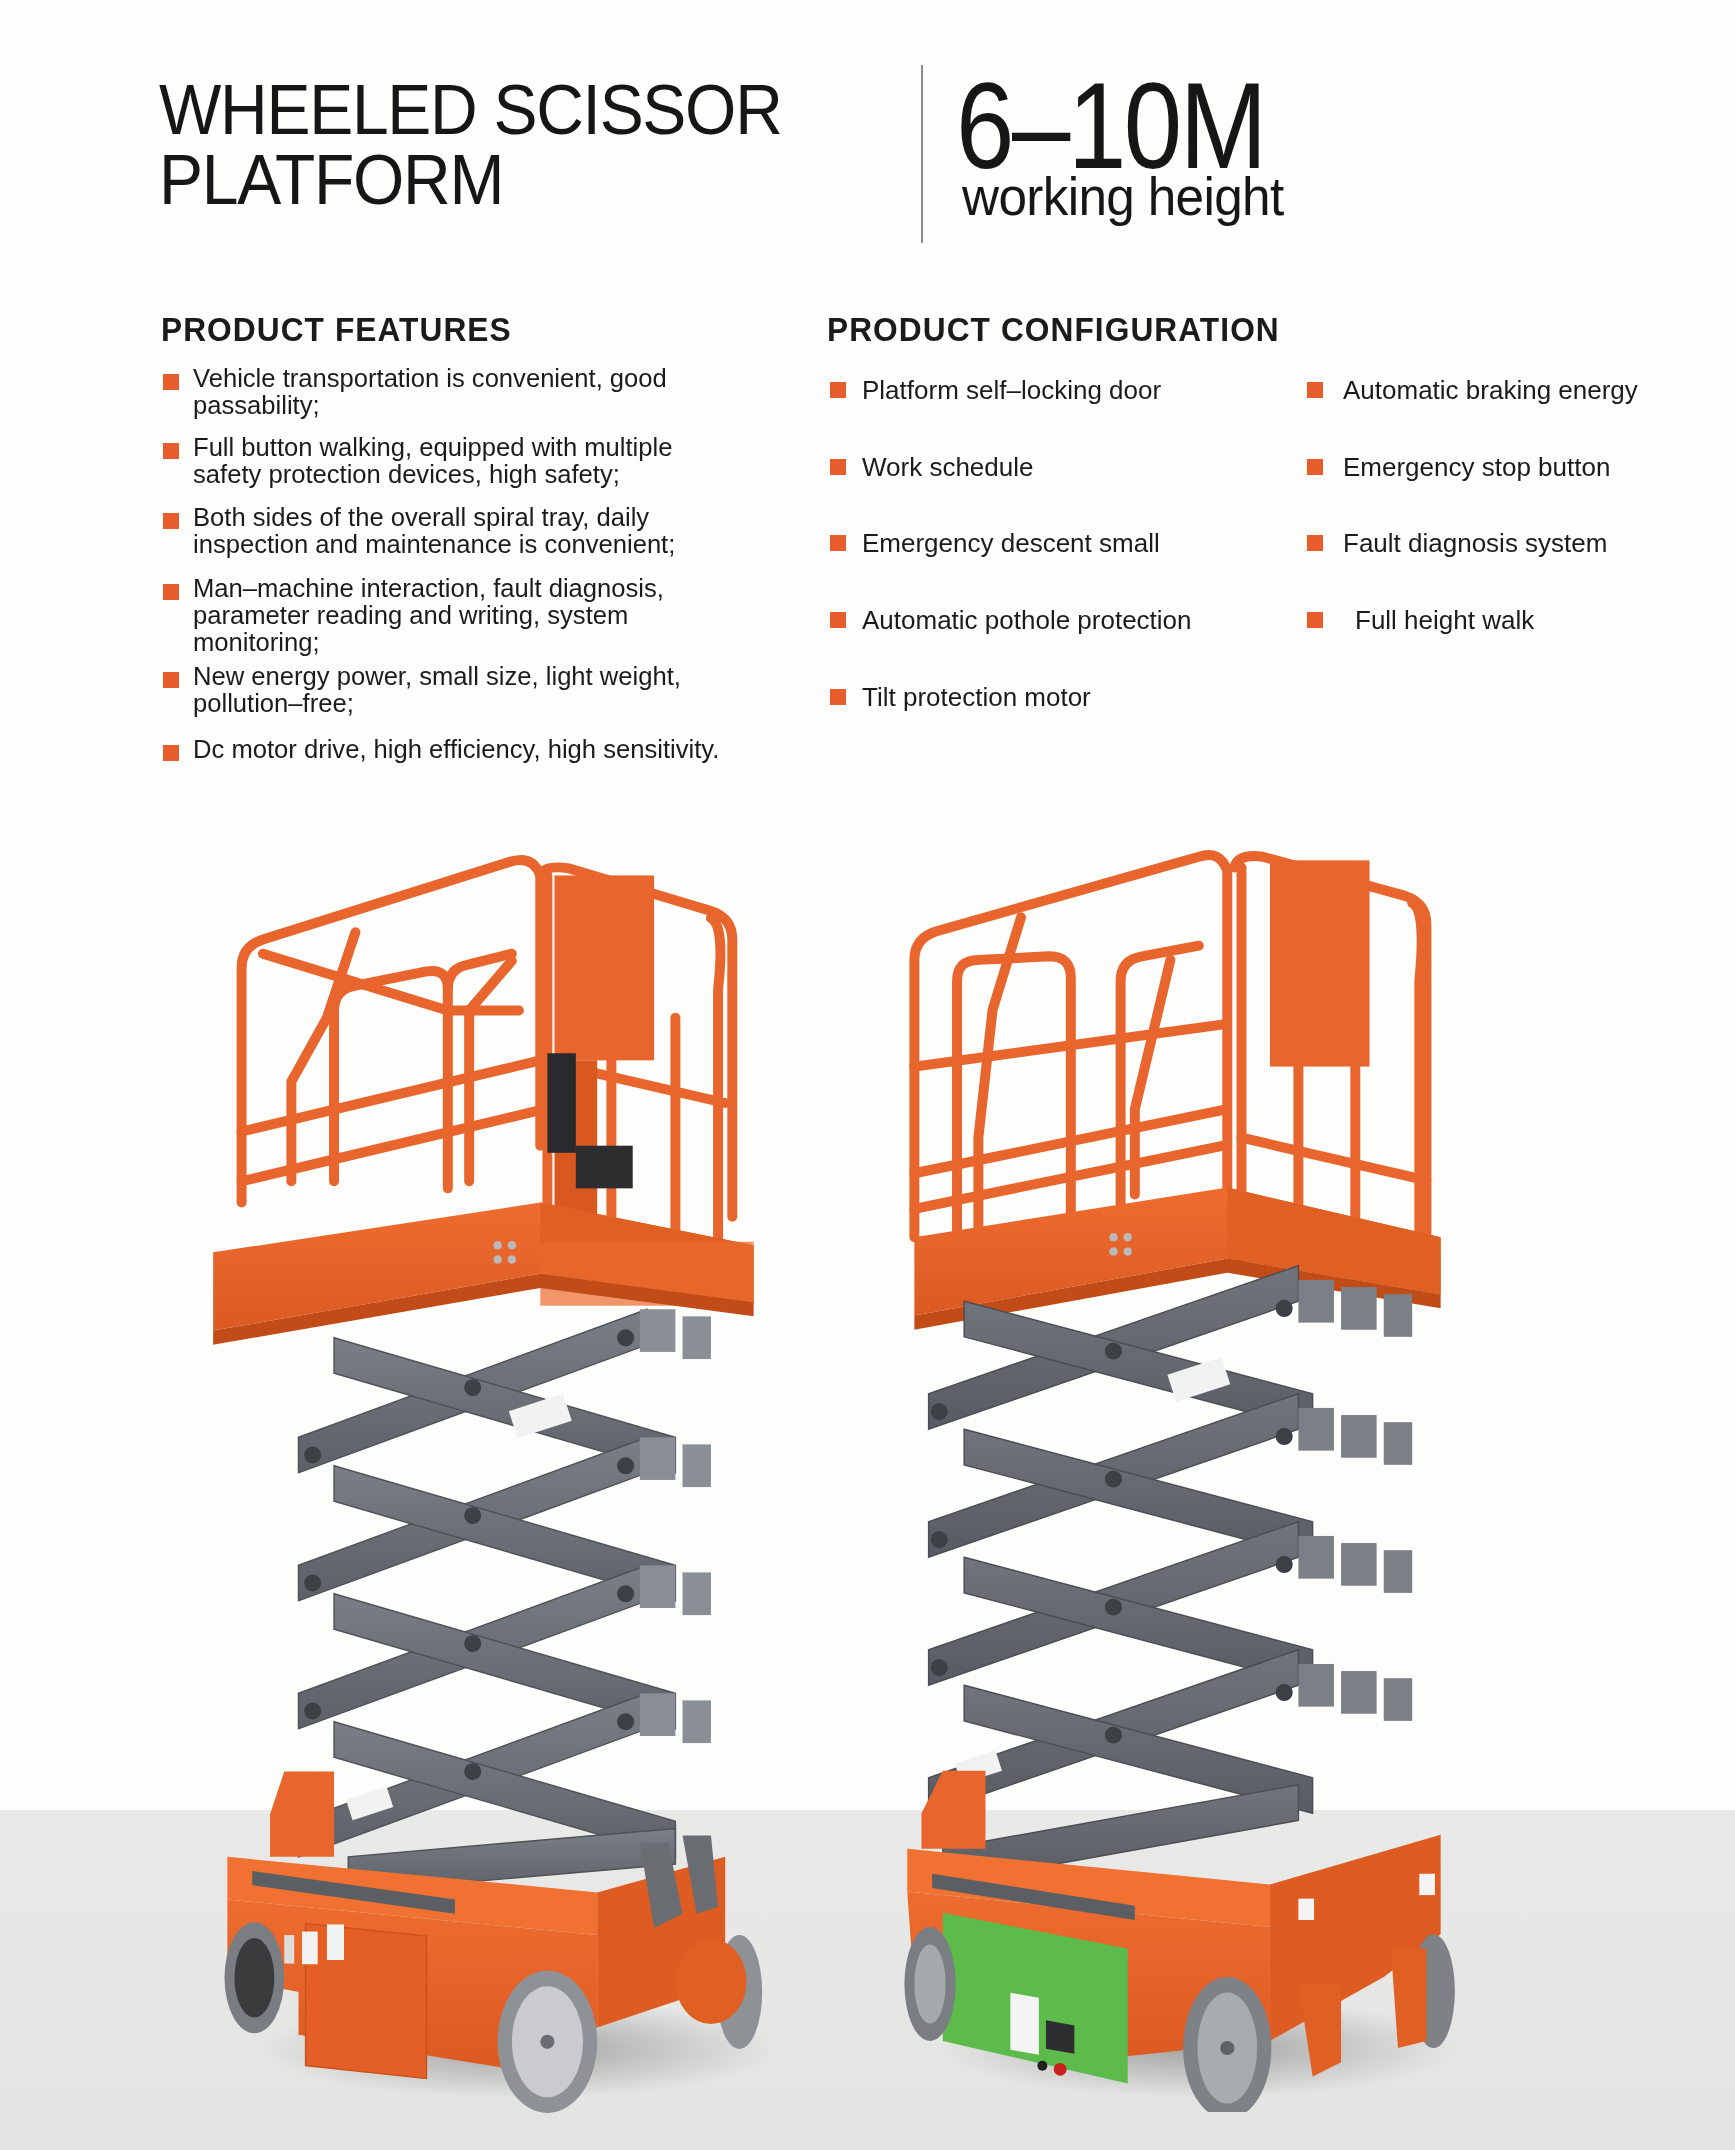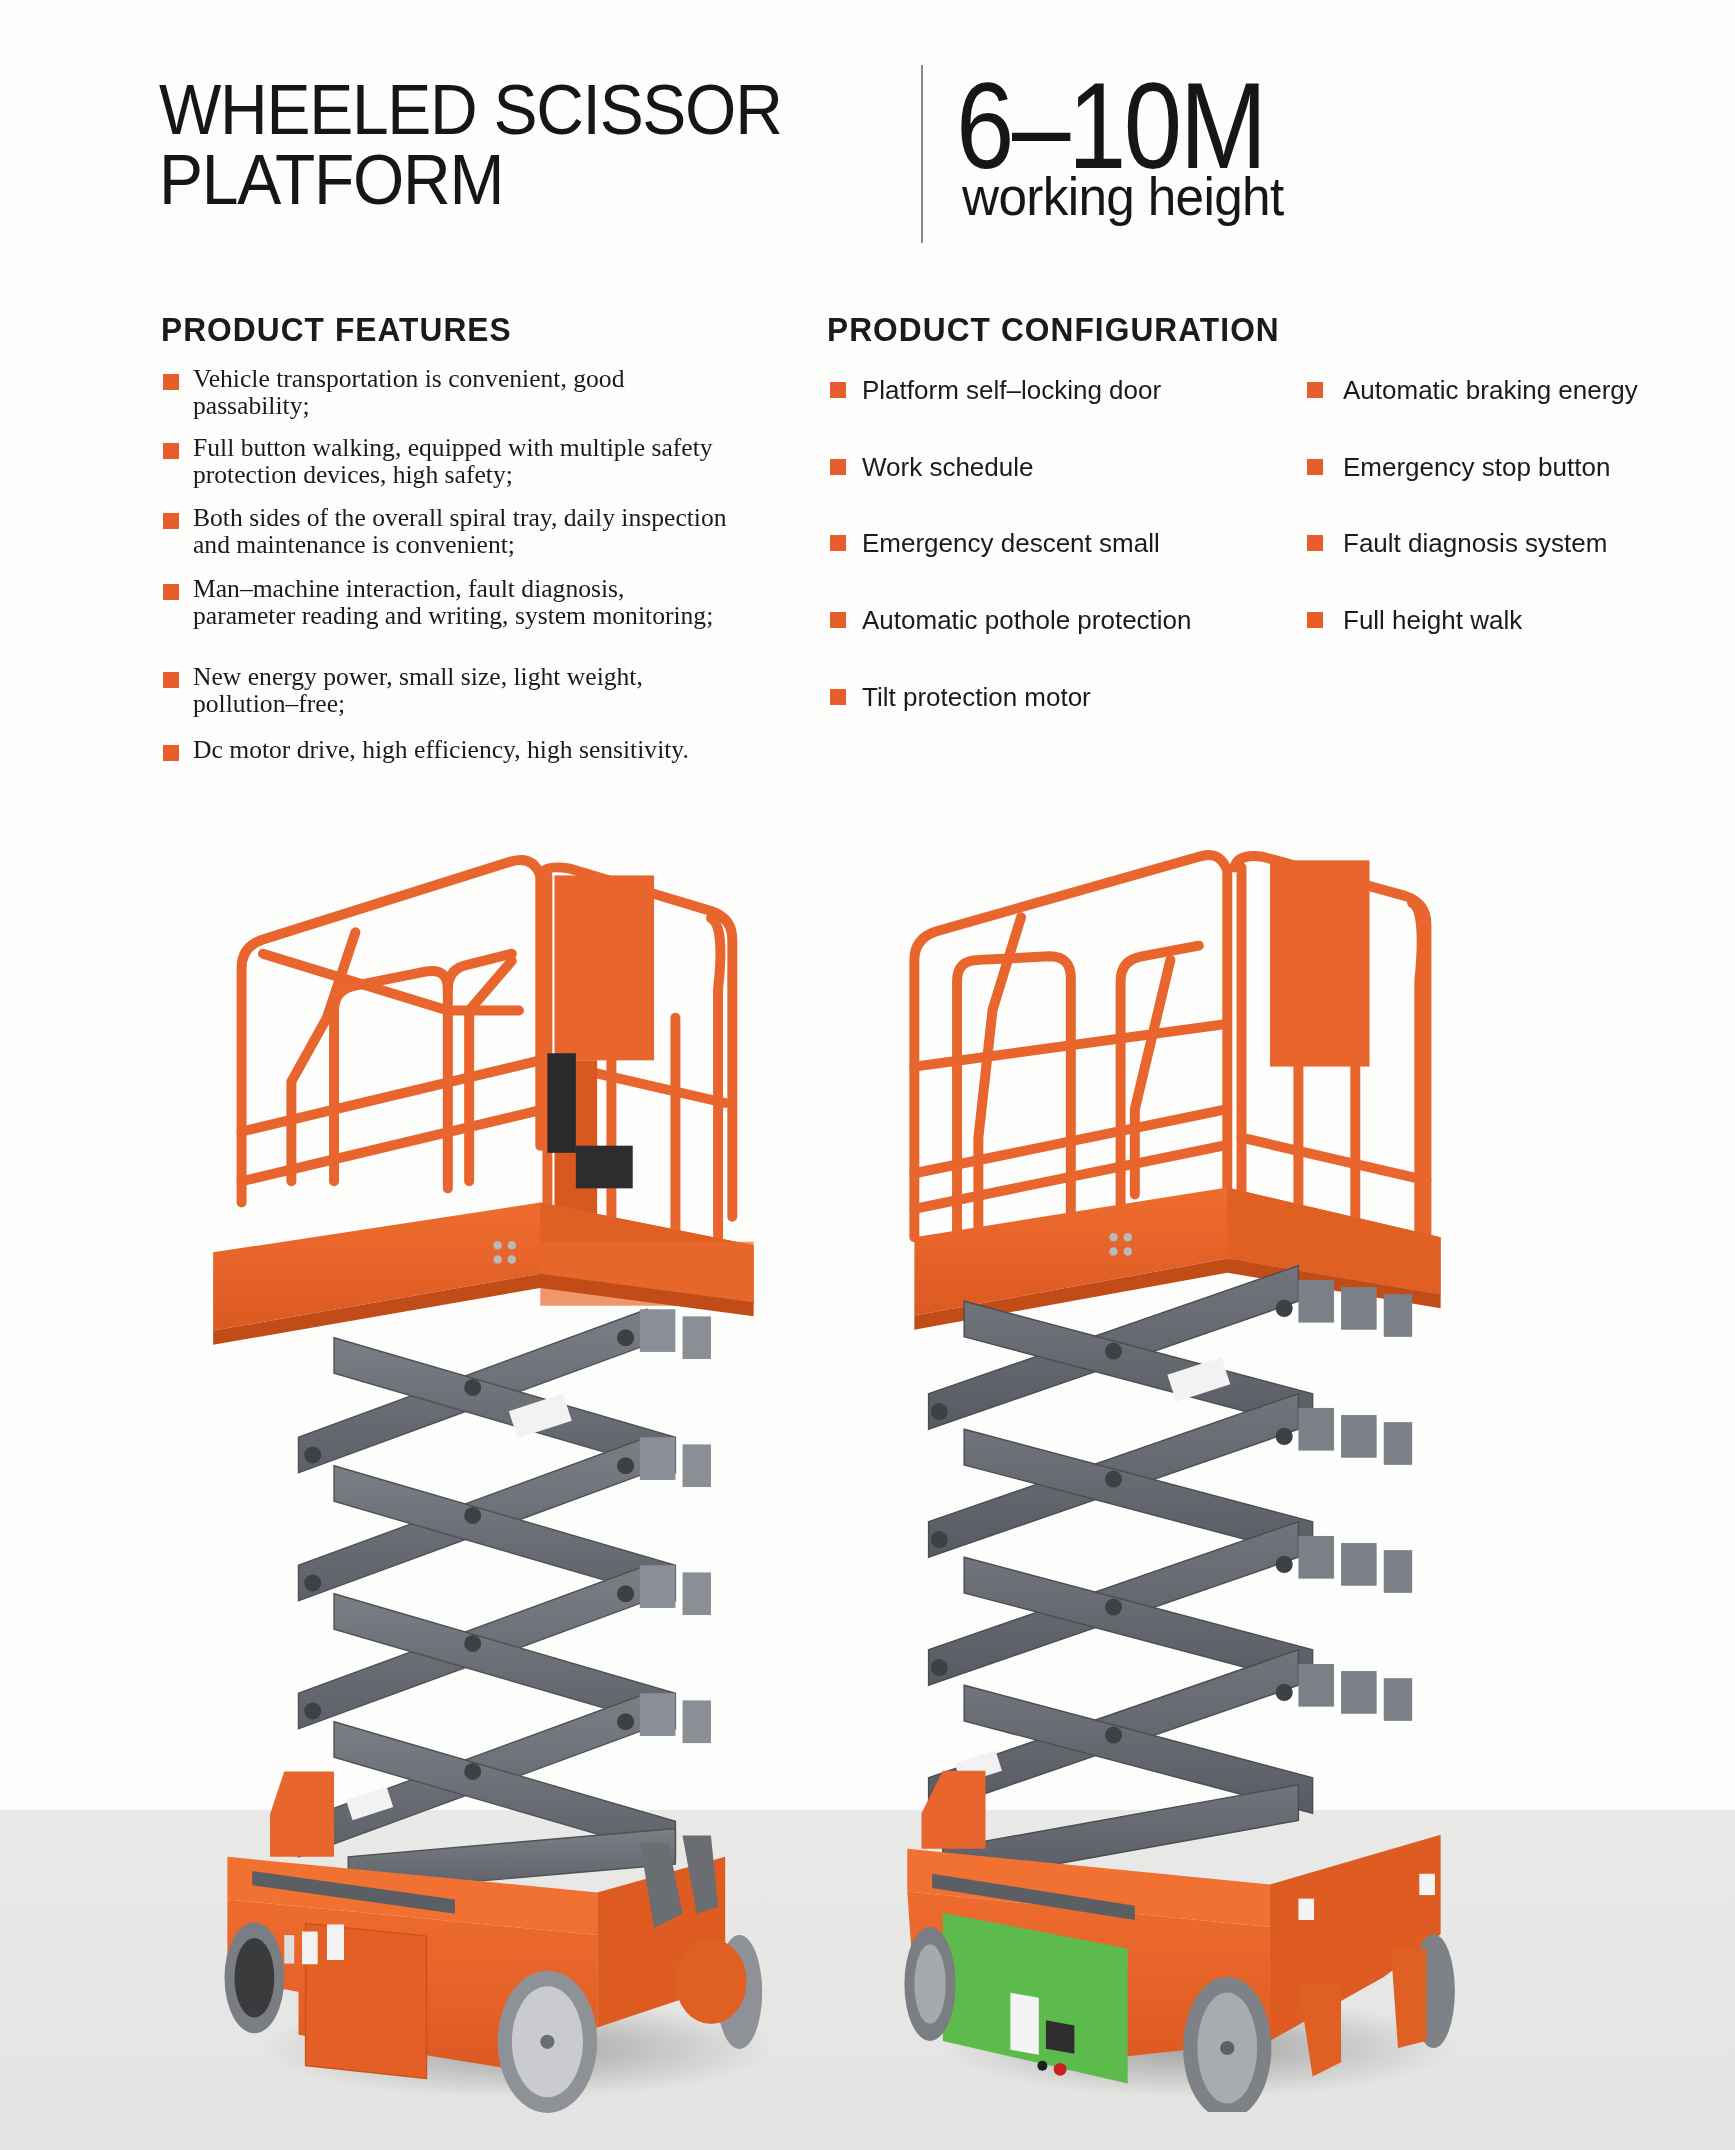--- a/index.html
+++ b/index.html
@@ -43,21 +43,21 @@
   }
   .features-title { left: 161px; top: 312px; }
   .config-title { left: 827px; top: 312px; }
   .bullet {
     position: absolute; width: 15.7px; height: 15.7px; background: #e85d2c;
   }
   .feat-item { position: absolute; left: 163px; width: 697px; }
   .feat-item .bullet { left: 0; top: 9.2px; }
   .feat-item .text {
     position: absolute; left: 30px; top: 0; width: 669px;
-    font-size: 25.6px; line-height: 27px; color: #1b1b1b; font-family: Liberation Serif, serif;
+    font-size: 25.6px; line-height: 27px; color: #1b1b1b;
   }
   .cfg-item { position: absolute; height: 28.5px; }
   .cfg-item .bullet { left: 0; top: 4.3px; }
   .cfg-item .text {
     position: absolute; top: 0; white-space: nowrap;
     font-size: 26px; line-height: 25.6px; color: #1b1b1b;
   }
   .lift { position: absolute; }
 </style>
 </head>
@@ -132,21 +132,21 @@
   <div class="cfg-item" style="left:1307px; top:455px">
     <span class="bullet"></span>
     <span class="text" style="left:36px">Emergency stop button</span>
   </div>
   <div class="cfg-item" style="left:1307px; top:531px">
     <span class="bullet"></span>
     <span class="text" style="left:36px">Fault diagnosis system</span>
   </div>
   <div class="cfg-item" style="left:1307px; top:608px">
     <span class="bullet"></span>
-    <span class="text" style="left:36px">Full height walk</span>
+    <span class="text" style="left:48px">Full height walk</span>
   </div>
 </div>
 
 <svg class="lift" style="left:213px; top:847px" width="555" height="1273" viewBox="0 0 780 1790">
   <defs>
     <linearGradient id="armL" x1="0" y1="0" x2="0" y2="1">
       <stop offset="0" stop-color="#7a7f85"></stop>
         <stop offset="1" stop-color="#5d6167"></stop>
     </linearGradient>
     <linearGradient id="orgL" x1="0" y1="0" x2="0" y2="1">

